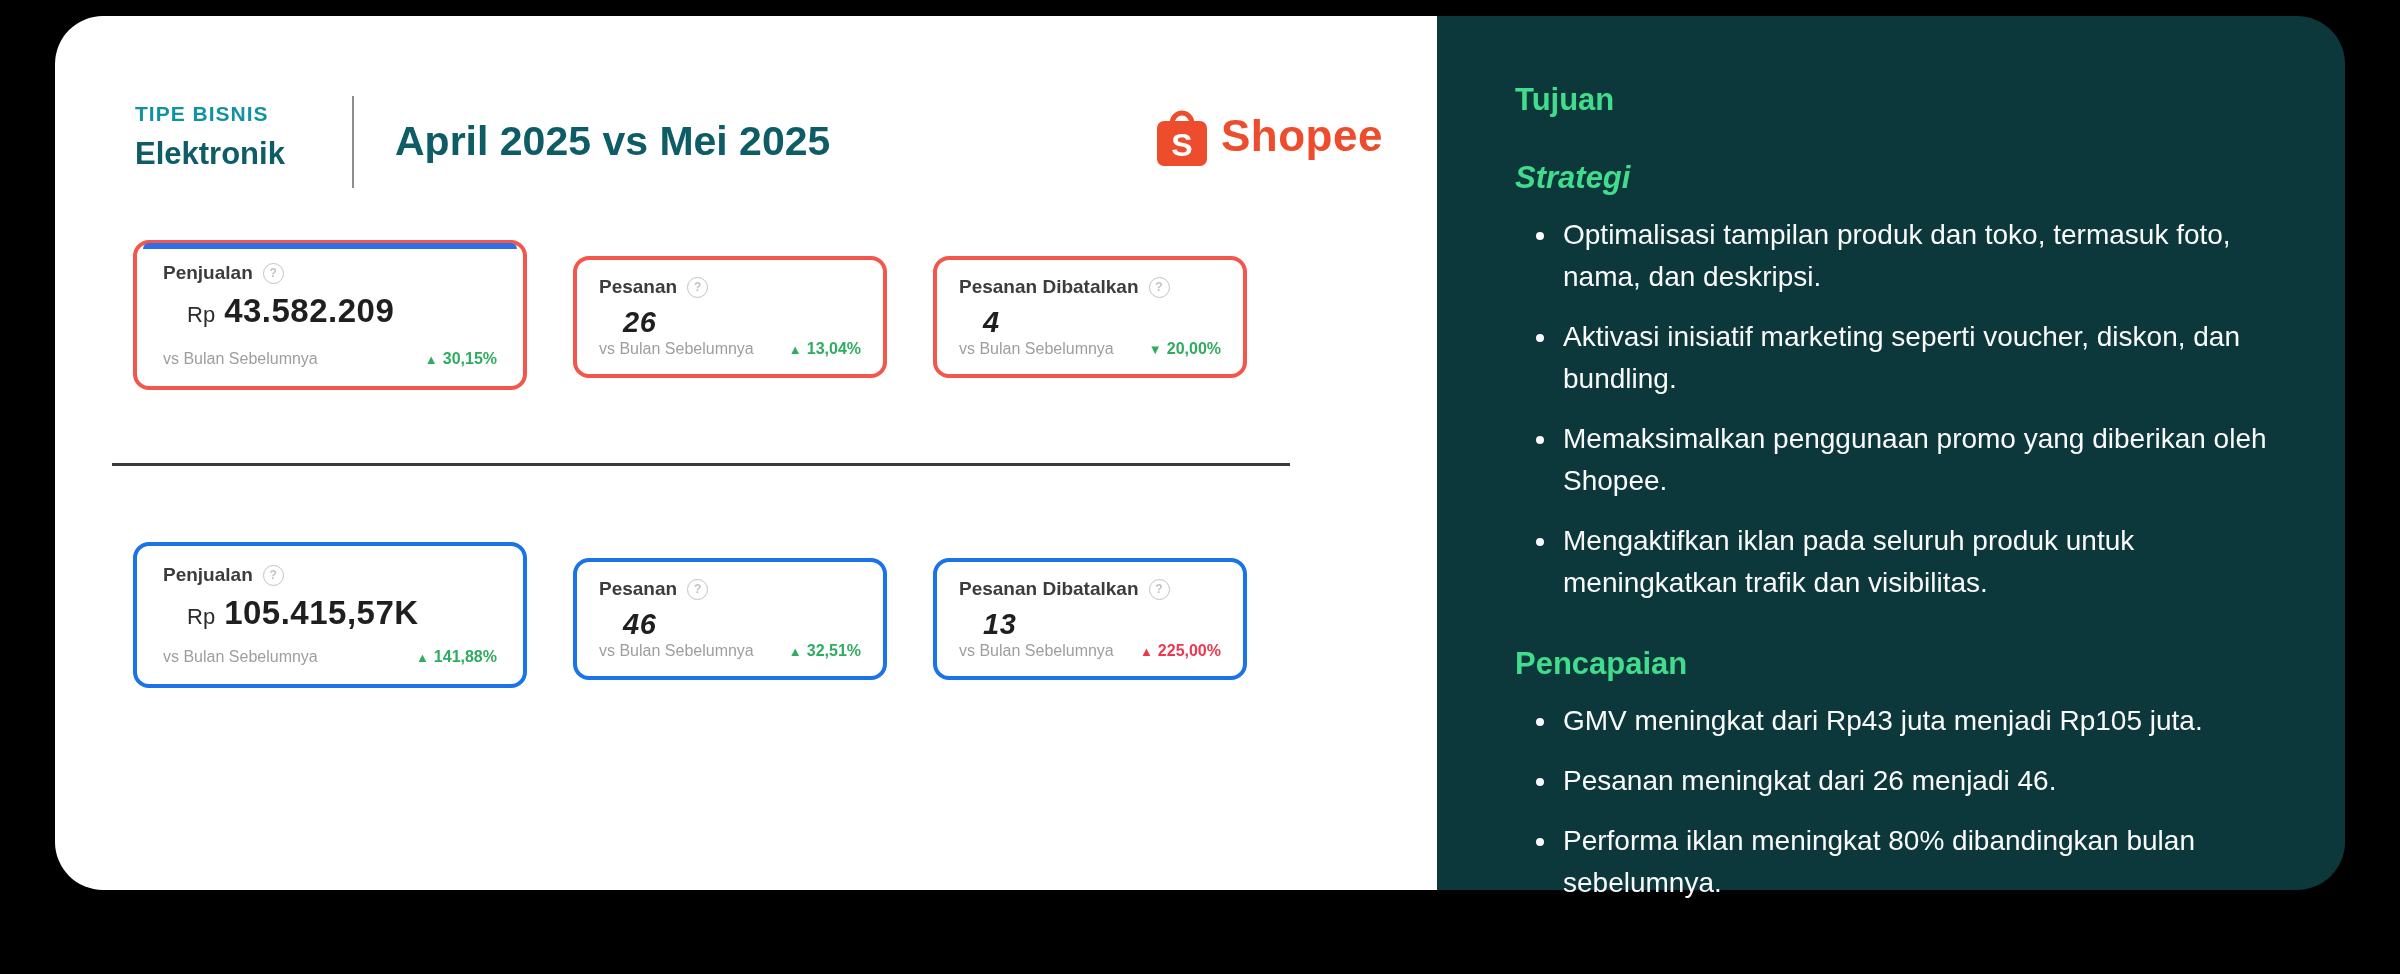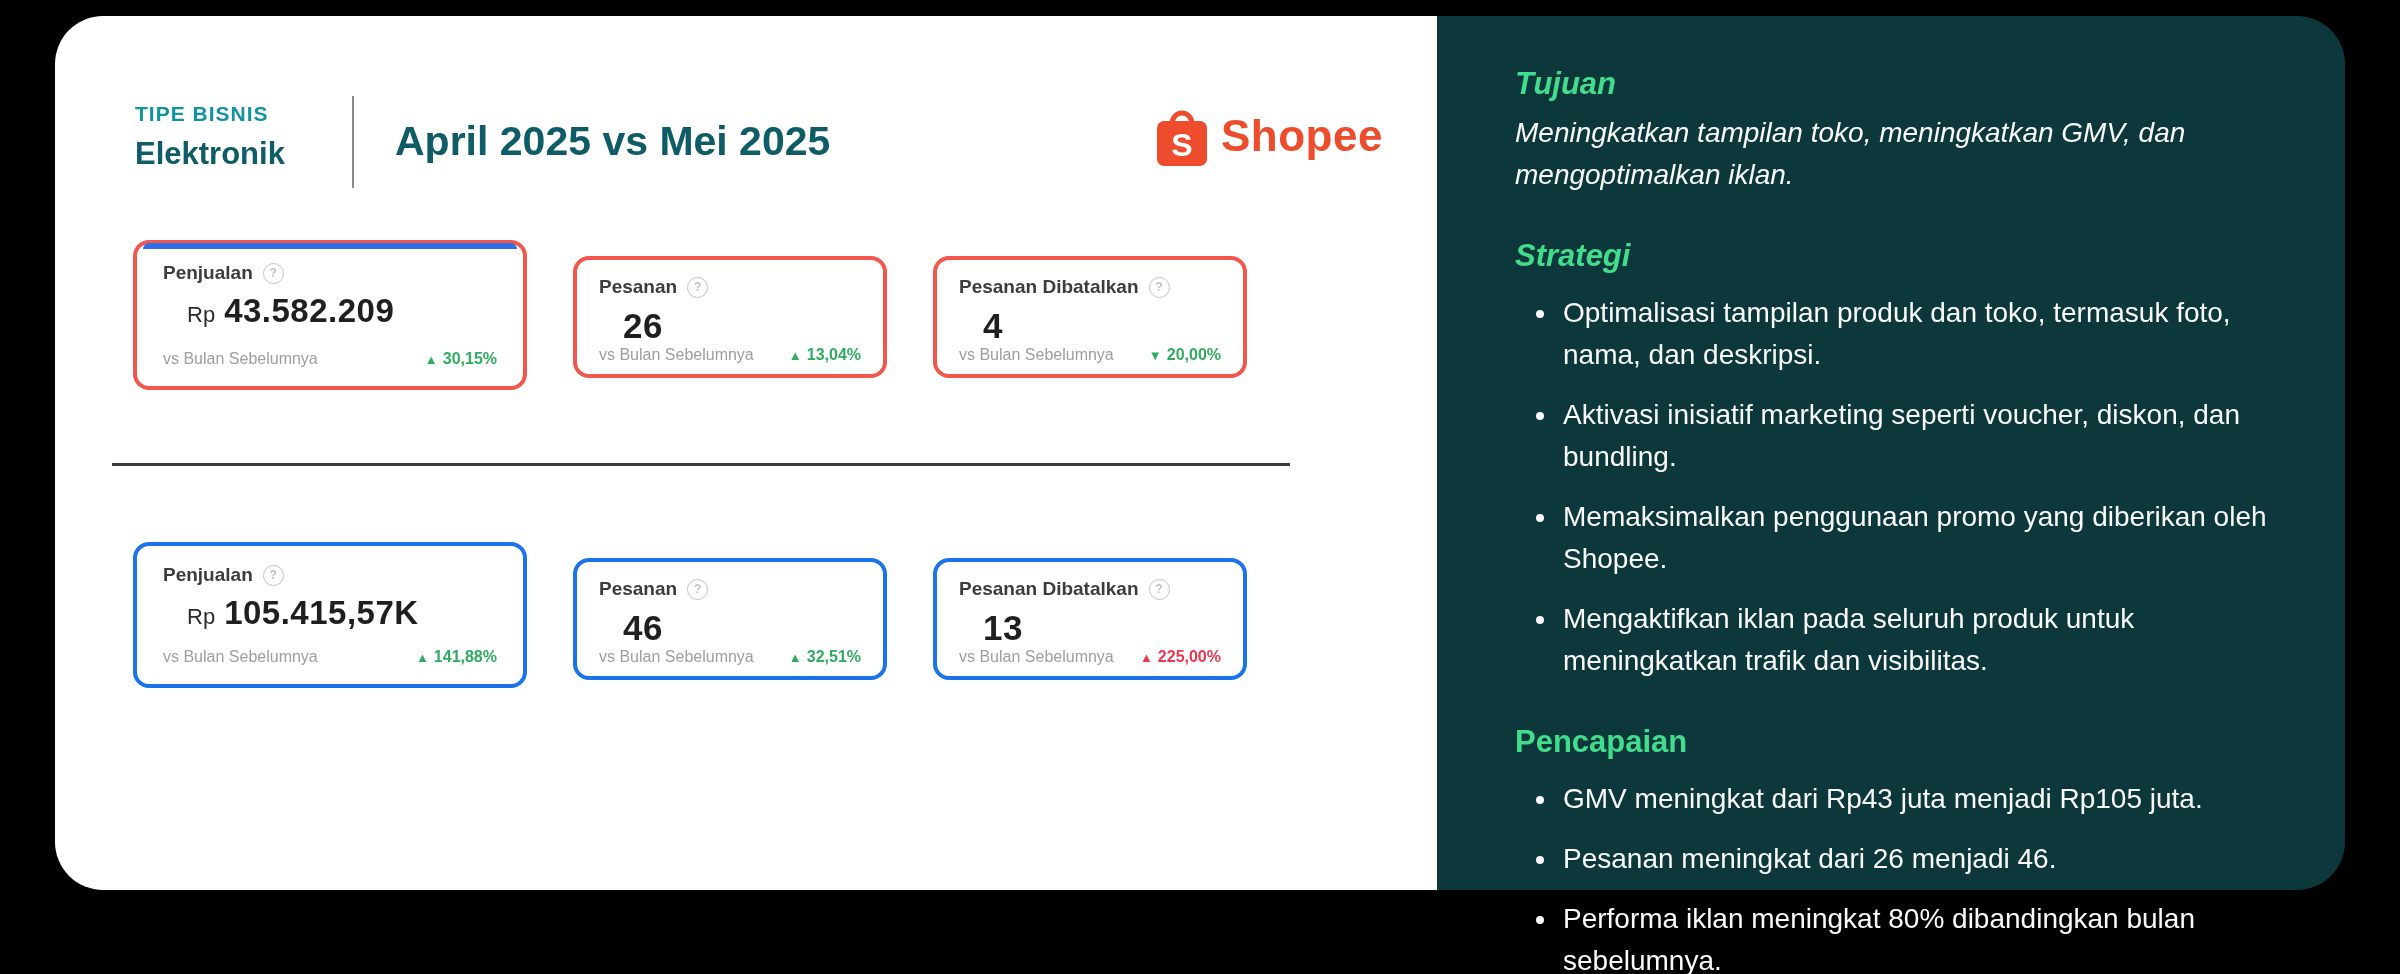--- a/index.html
+++ b/index.html
@@ -45,40 +45,40 @@
   .label-row { display:flex; align-items:center; gap:10px; }
   .mlabel { font-size:19px; font-weight:bold; color:#3c3c3c; }
   .help {
     width:21px; height:21px; border:1.5px solid #c2c2c2; border-radius:50%;
     color:#c2c2c2; font-size:12px; font-weight:bold;
     display:flex; align-items:center; justify-content:center; flex:0 0 auto;
   }
   .mvalue-row { display:flex; align-items:baseline; gap:9px; margin-top:8px;margin-left:24px; }
   .mprefix { font-size:22px; color:#2b2b2b; }
   .mvalue { font-size:33px; font-weight:bold; color:#1f1f1f; letter-spacing:0.5px; }
-  .small .mvalue { font-size:35px; }
+  .small .mvalue { font-size:29px;font-style:italic; }
   .mfooter { display:flex; justify-content:space-between; align-items:center; margin-top:auto; }
   .vs { font-size:16px; color:#9e9e9e; }
   .delta { font-size:16px; font-weight:bold; display:flex; align-items:center; gap:5px; }
   .delta .tri { font-size:13px; }
   .selected-bar {
     position:absolute; top:-1px; left:6px; right:6px; height:6px;
     border-radius:8px 8px 0 0;
   }
   #r1c1 { left:78px;  top:224px; width:394px; height:150px; }
   #r1c2 { left:518px; top:240px; width:314px; height:122px; }
   #r1c3 { left:878px; top:240px; width:314px; height:122px; }
   #r2c1 { left:78px;  top:526px; width:394px; height:146px; }
   #r2c2 { left:518px; top:542px; width:314px; height:122px; }
   #r2c3 { left:878px; top:542px; width:314px; height:122px; }
   .row-divider { position:absolute; left:57px; top:447px; width:1178px; height:3px; background:#3b3b3b; }
 
   
   .section { margin-top:42px; }
-  .section:first-child { margin-top:0;font-style:italic; }
+  .section:first-child { margin-top:16px; }
   .section h2 { margin:0 0 10px 0; font-size:31px; font-weight:bold; }
   .section p { margin:0; font-size:28px; line-height:42px; max-width:700px; }
   .section ul { margin:4px 0 0 0; padding-left:44px; max-width:760px; }
   .section li { font-size:28px; line-height:42px; margin-bottom:4px; padding-left:4px;margin-top:18px; }
 </style>
 </head>
 <body style="background: rgb(0, 0, 0);">
 
 <div class="slide">
 
@@ -210,21 +210,20 @@
         </span>
       </div>
     </div>
 
   </div>
 
   <div class="panel-right" style="background: rgb(12, 56, 60);">
 
     <div class="section">
       <h2 style="color: rgb(65, 221, 140);">Tujuan</h2>
-      <p>Meningkatkan tampilan toko, meningkatkan GMV, dan mengoptimalkan iklan.</p>
     </div>
 
     <div class="section">
       <h2 style="color: rgb(65, 221, 140); font-style: italic;">Strategi</h2>
       <ul>
           <li>Optimalisasi tampilan produk dan toko, termasuk foto, nama, dan deskripsi.</li>
           <li>Aktivasi inisiatif marketing seperti voucher, diskon, dan bundling.</li>
           <li>Memaksimalkan penggunaan promo yang diberikan oleh Shopee.</li>
           <li>Mengaktifkan iklan pada seluruh produk untuk meningkatkan trafik dan visibilitas.</li>
         </ul>

